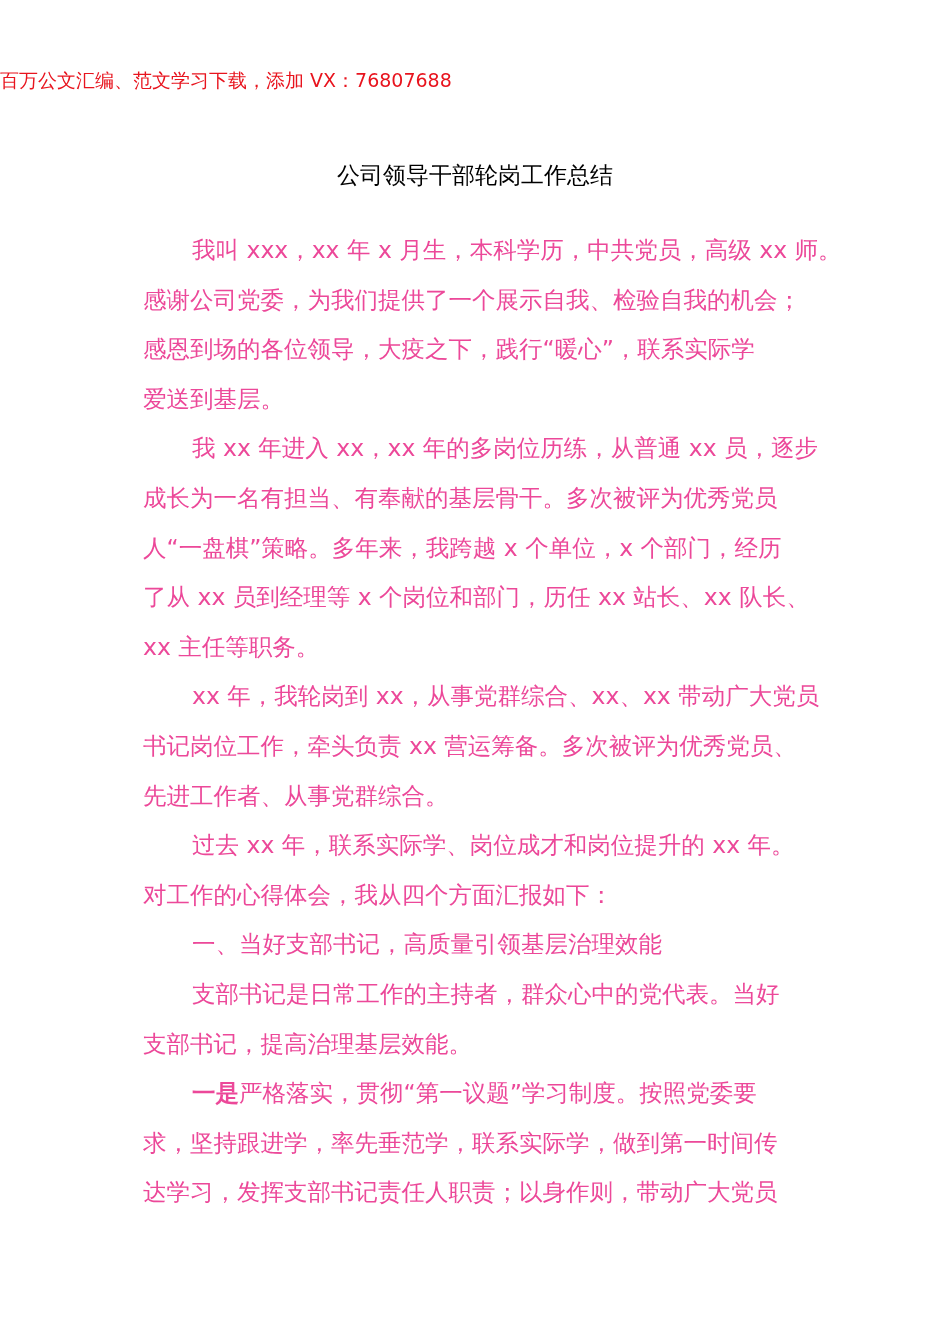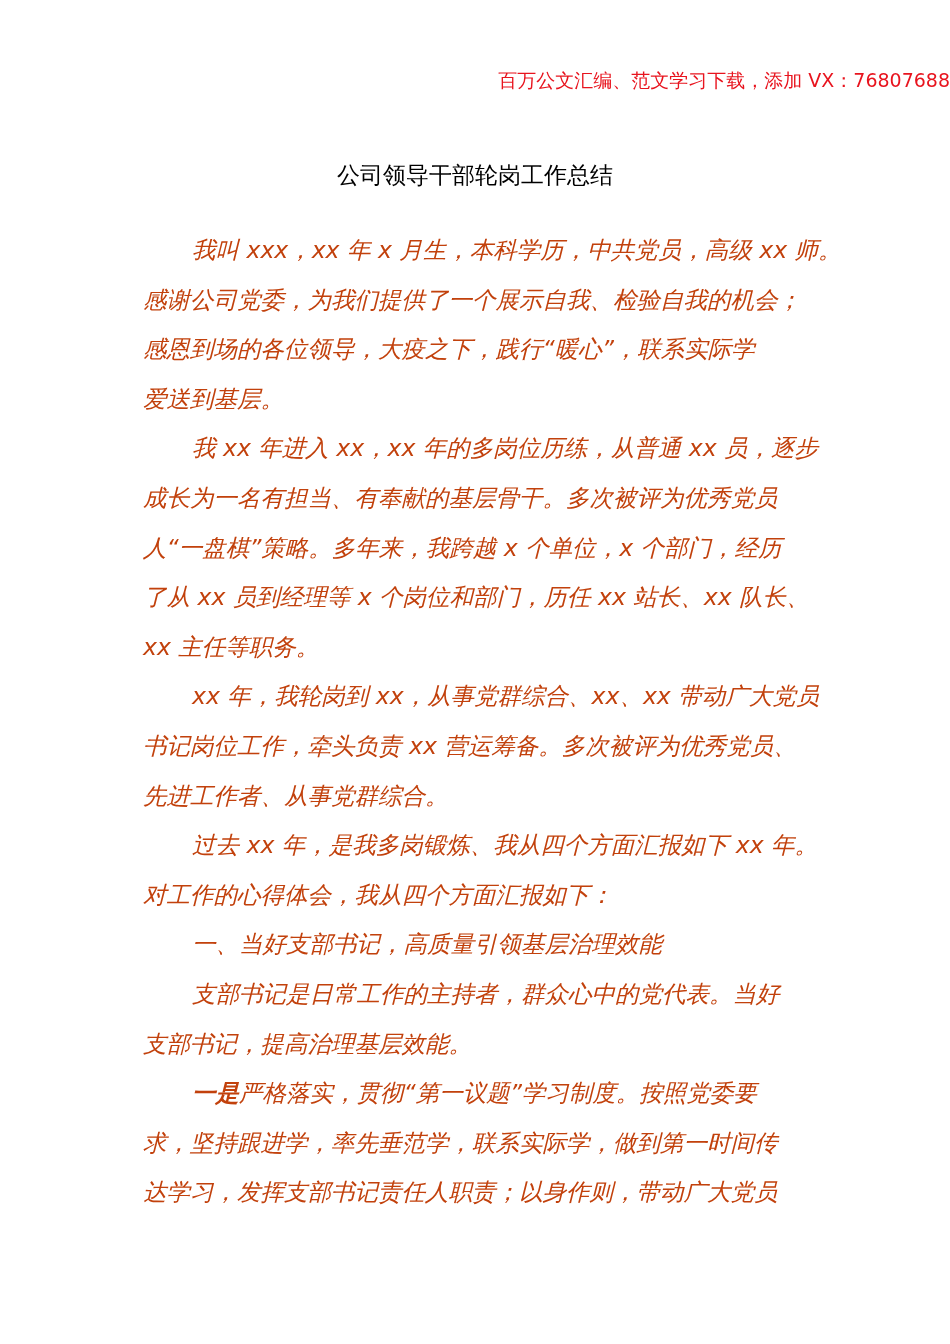--- a/index.html
+++ b/index.html
@@ -13,21 +13,21 @@
       position: relative;
       overflow: hidden;
       font-family: "DejaVu Sans", "Liberation Sans", sans-serif;
       color: #000000;
     }
     .watermark {
       position: absolute;
       top: 66px;
       left: 0;
       width: 950px;
-      text-align: right;
+      text-align: left;
       font-size: 19px;
       line-height: 28px;
       color: #e8141e;
       letter-spacing: 0px;
     }
     .title {
       position: absolute;
       top: 158px;
       left: 0;
       width: 950px;
@@ -37,22 +37,21 @@
       font-weight: normal;
       color: #000000;
     }
     .content {
       position: absolute;
       top: 226px;
       left: 143px;
       width: 690px;
       font-size: 23.5px;
       line-height: 49.6px;
-      color: #c2410c;
-      font-style: italic;
+      color: #ec4899;
     }
     .content p {
       margin: 0;
       padding: 0;
       text-indent: 49px;
       text-align: justify;
       word-break: break-all;
     }
     .content p .line {
       display: block;
@@ -88,21 +87,21 @@
     <span class="line">xx 主任等职务。</span>
   </p>
 
   <p>
     <span class="line first">xx 年，我轮岗到 xx，从事党群综合、xx、xx 带动广大党员</span>
     <span class="line">书记岗位工作，牵头负责 xx 营运筹备。多次被评为优秀党员、</span>
     <span class="line">先进工作者、从事党群综合。</span>
   </p>
 
   <p>
-    <span class="line first">过去 xx 年，是我多岗锻炼、我从四个方面汇报如下 xx 年。</span>
+    <span class="line first">过去 xx 年，联系实际学、岗位成才和岗位提升的 xx 年。</span>
     <span class="line">对工作的心得体会，我从四个方面汇报如下：</span>
   </p>
 
   <p>
     <span class="line first">一、当好支部书记，高质量引领基层治理效能</span>
   </p>
 
   <p>
     <span class="line first">支部书记是日常工作的主持者，群众心中的党代表。当好</span>
     <span class="line">支部书记，提高治理基层效能。</span>

